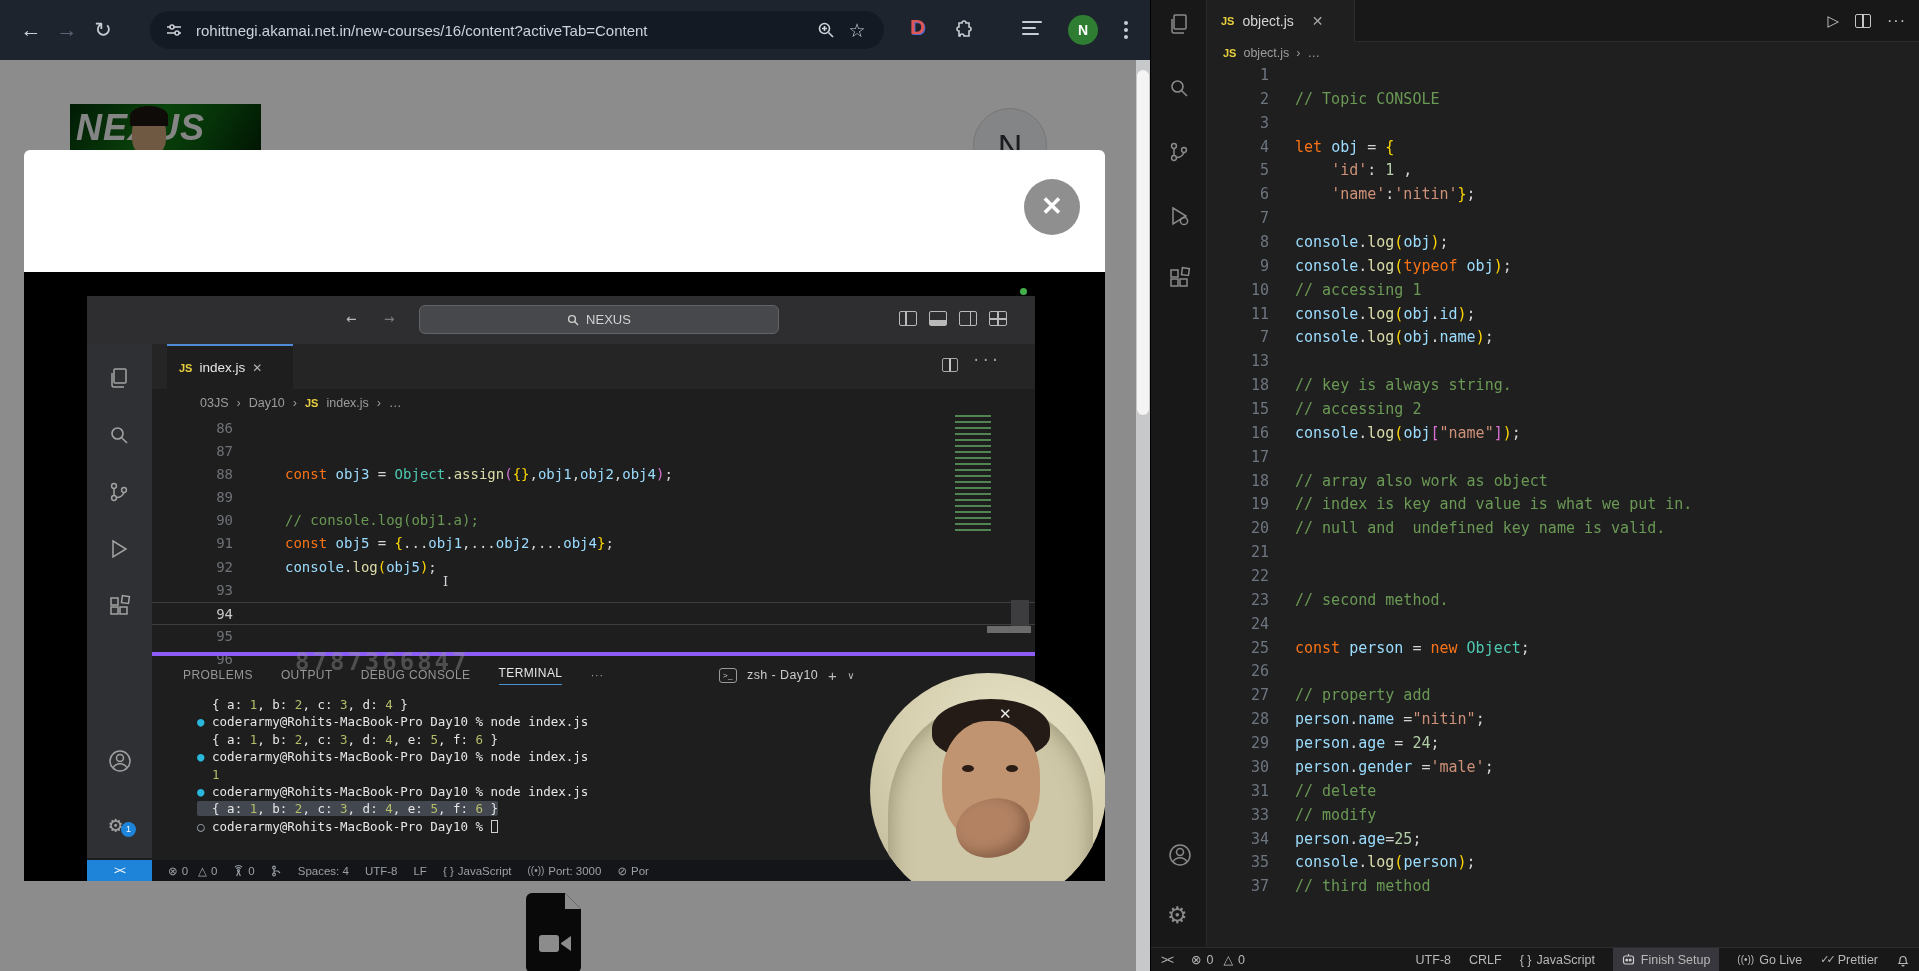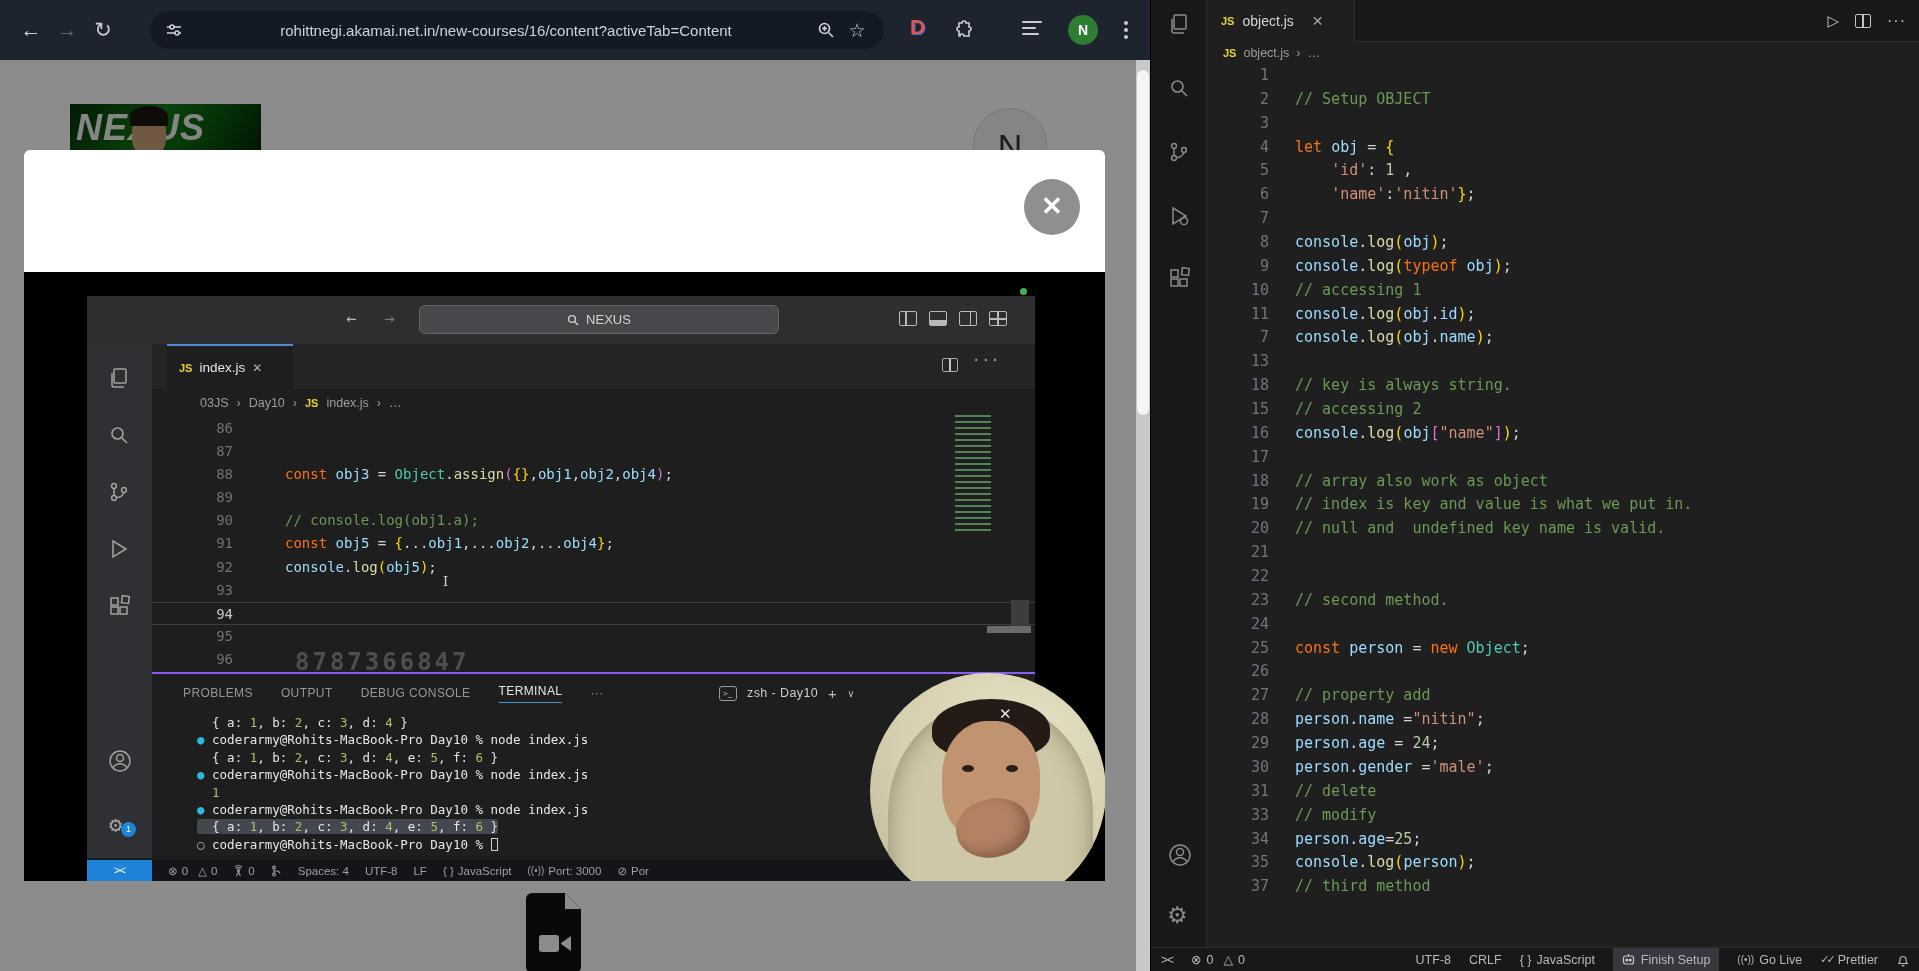--- a/index.html
+++ b/index.html
@@ -8,21 +8,21 @@
   #stage { position:relative; width:1919px; height:971px; overflow:hidden; background:#111; }
   .abs { position:absolute; }
   .mono { font-family:"DejaVu Sans Mono",monospace; }
 
   
   #browser { left:0; top:0; width:1150px; height:971px; background:#fff; }
   #toolbar { left:0; top:0; width:1150px; height:60px; background:#1e242e; z-index:10; }
   .navbtn { position:absolute; top:13px; width:34px; height:34px; border-radius:50%; color:#c8cdd3; font-size:21px; text-align:center; line-height:33px; }
   #nav-forward { color:#5b6575; }
   #omnibox { position:absolute; left:150px; top:11px; width:734px; height:38px; background:#141a23; border-radius:19px; display:flex; align-items:center; color:#cdd3da; }
-  #omnibox .url { flex:1; font-size:15px; margin-left:12px; white-space:nowrap; overflow:hidden;text-align:center; }
+  #omnibox .url { flex:1; font-size:15px; margin-left:12px; white-space:nowrap; overflow:hidden; }
   .obx-ic { width:20px; height:20px; flex:none; }
   #site-info { margin-left:14px; }
   #pill-star { margin-right:16px; font-size:19px; color:#cfd4da; width:22px; text-align:center;}
   #pill-zoom { margin-right:10px; }
   #ext-d { position:absolute; left:910px; top:15px; font-size:21px; font-weight:bold; color:#e05656; text-shadow:1px 1px 0 #4d6fd0; }
   #ext-puzzle { position:absolute; left:952px; top:19px; color:#c8cdd3; }
   #toolbar-list { position:absolute; left:1022px; top:21px; width:20px; height:18px; }
   #toolbar-list div { height:2px; background:#c8cdd3; margin-bottom:4px; border-radius:1px; }
   #toolbar-list div:nth-child(2){ width:14px; }
   #toolbar-list div:nth-child(3){ width:17px; }
@@ -70,21 +70,21 @@
   #vsc-code .lc { padding-left:52px; }
   #vsc-code .cl.cur { border-top:1px solid #3e3e3e; border-bottom:1px solid #3e3e3e; }
   #vsc-code .cl.cur .ln { color:#c9c9c9; }
   #vsc-minimap { position:absolute; left:868px; top:119px; width:36px; height:118px;
      background:repeating-linear-gradient(180deg,rgba(90,150,92,0.85) 0 2px,transparent 2px 6px); }
   #vsc-escroll { position:absolute; left:924px; top:304px; width:18px; height:32px; background:#3d3d40; }
   #vsc-hscroll { position:absolute; left:900px; top:330px; width:44px; height:7px; background:#6b6b6b; }
   #ibeam { position:absolute; left:356px; top:278px; width:9px; height:15px; color:#cfd2d6; font-size:13px; font-family:"DejaVu Serif",serif; }
   #watermark { position:absolute; left:208px; top:352px; font-size:24px; font-weight:bold; color:rgba(150,150,150,0.4); letter-spacing:3px; z-index:2; }
 
-  #vsc-panel { position:absolute; left:65px; top:376px; width:883px; height:188px; border-top:2px solid #8b5cf6; }
+  #vsc-panel { position:absolute; left:65px; top:356px; width:883px; height:188px; border-top:4px solid #8b5cf6; }
   #vsc-ptabs { position:absolute; left:0; top:4px; width:883px; height:30px; display:flex; align-items:center; gap:28px; padding-left:31px; font-size:12px; letter-spacing:0.4px; color:#969696; font-family:"Liberation Sans",sans-serif; }
   #vsc-ptabs .ptab.active { color:#e7e7e7; border-bottom:1.5px solid #4894d3; padding-bottom:4px; }
   #pt-right { margin-left:auto; display:flex; align-items:center; gap:10px; margin-right:180px; }
   #zsh-badge { width:18px; height:15px; border:1px solid #9a9a9a; border-radius:3px; font-size:8px; color:#cfcfcf; text-align:center; line-height:13px; }
   #vsc-term { position:absolute; left:0; top:40px; width:883px; height:148px; font-size:12.5px; }
   .trow { height:17.4px; line-height:17.4px; padding-left:45px; white-space:pre; }
   .trow .selwrap { background:#424750; border-radius:2px; }
   .t-cursor { display:inline-block; width:7px; height:13px; border:1px solid #cfcfcf; vertical-align:-2px; }
 
   #vsc-status { position:absolute; left:0; top:564px; width:948px; height:21px; background:#141519; color:#9aa0a6; font-size:11.5px; display:flex; align-items:center; font-family:"Liberation Sans",sans-serif; }
@@ -495,21 +495,21 @@
 
     <div id="rc-breadcrumb">
       <span class="jsbadge">JS</span>
       <span>object.js</span>
       <span>›</span>
       <span>…</span>
     </div>
 
     <div id="rc-code">
         <div class="cl"><span class="ln">1</span><span class="lc"></span></div>
-        <div class="cl"><span class="ln">2</span><span class="lc"><span class="tk-c">// Setup OBJECT</span></span></div>
+        <div class="cl"><span class="ln">2</span><span class="lc"><span class="tk-c">// Topic CONSOLE</span></span></div>
         <div class="cl"><span class="ln">3</span><span class="lc"></span></div>
         <div class="cl"><span class="ln">4</span><span class="lc"><span class="tk-k">let</span><span class="tk-p"> </span><span class="tk-v">obj</span><span class="tk-p"> = </span><span class="tk-b1">{</span></span></div>
         <div class="cl"><span class="ln">5</span><span class="lc"><span class="tk-p">    </span><span class="tk-s">'id'</span><span class="tk-p">: </span><span class="tk-n">1</span><span class="tk-p"> ,</span></span></div>
         <div class="cl"><span class="ln">6</span><span class="lc"><span class="tk-p">    </span><span class="tk-s">'name'</span><span class="tk-p">:</span><span class="tk-s">'nitin'</span><span class="tk-b1">}</span><span class="tk-p">;</span></span></div>
         <div class="cl"><span class="ln">7</span><span class="lc"></span></div>
         <div class="cl"><span class="ln">8</span><span class="lc"><span class="tk-v">console</span><span class="tk-p">.</span><span class="tk-f">log</span><span class="tk-b1">(</span><span class="tk-v">obj</span><span class="tk-b1">)</span><span class="tk-p">;</span></span></div>
         <div class="cl"><span class="ln">9</span><span class="lc"><span class="tk-v">console</span><span class="tk-p">.</span><span class="tk-f">log</span><span class="tk-b1">(</span><span class="tk-k">typeof</span><span class="tk-p"> </span><span class="tk-v">obj</span><span class="tk-b1">)</span><span class="tk-p">;</span></span></div>
         <div class="cl"><span class="ln">10</span><span class="lc"><span class="tk-c">// accessing 1</span></span></div>
         <div class="cl"><span class="ln">11</span><span class="lc"><span class="tk-v">console</span><span class="tk-p">.</span><span class="tk-f">log</span><span class="tk-b1">(</span><span class="tk-v">obj</span><span class="tk-p">.</span><span class="tk-v">id</span><span class="tk-b1">)</span><span class="tk-p">;</span></span></div>
         <div class="cl"><span class="ln">7</span><span class="lc"><span class="tk-v">console</span><span class="tk-p">.</span><span class="tk-f">log</span><span class="tk-b1">(</span><span class="tk-v">obj</span><span class="tk-p">.</span><span class="tk-v">name</span><span class="tk-b1">)</span><span class="tk-p">;</span></span></div>

